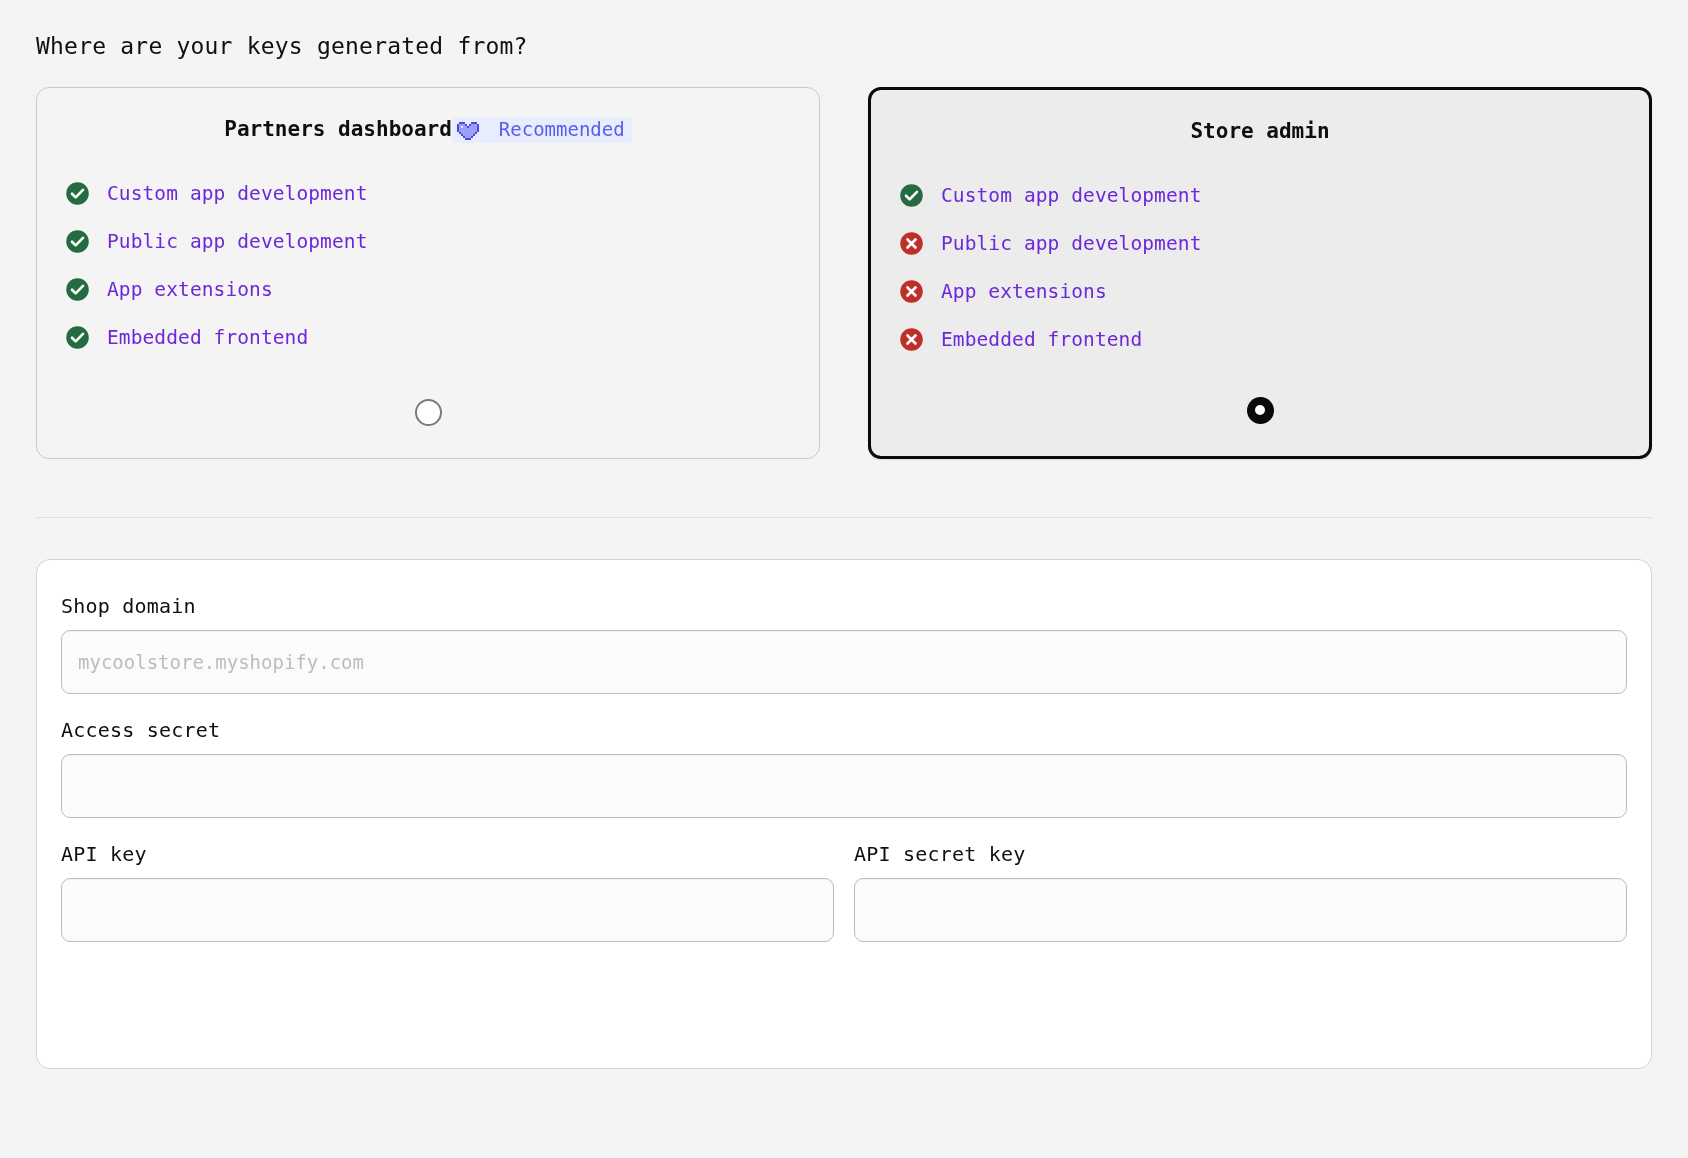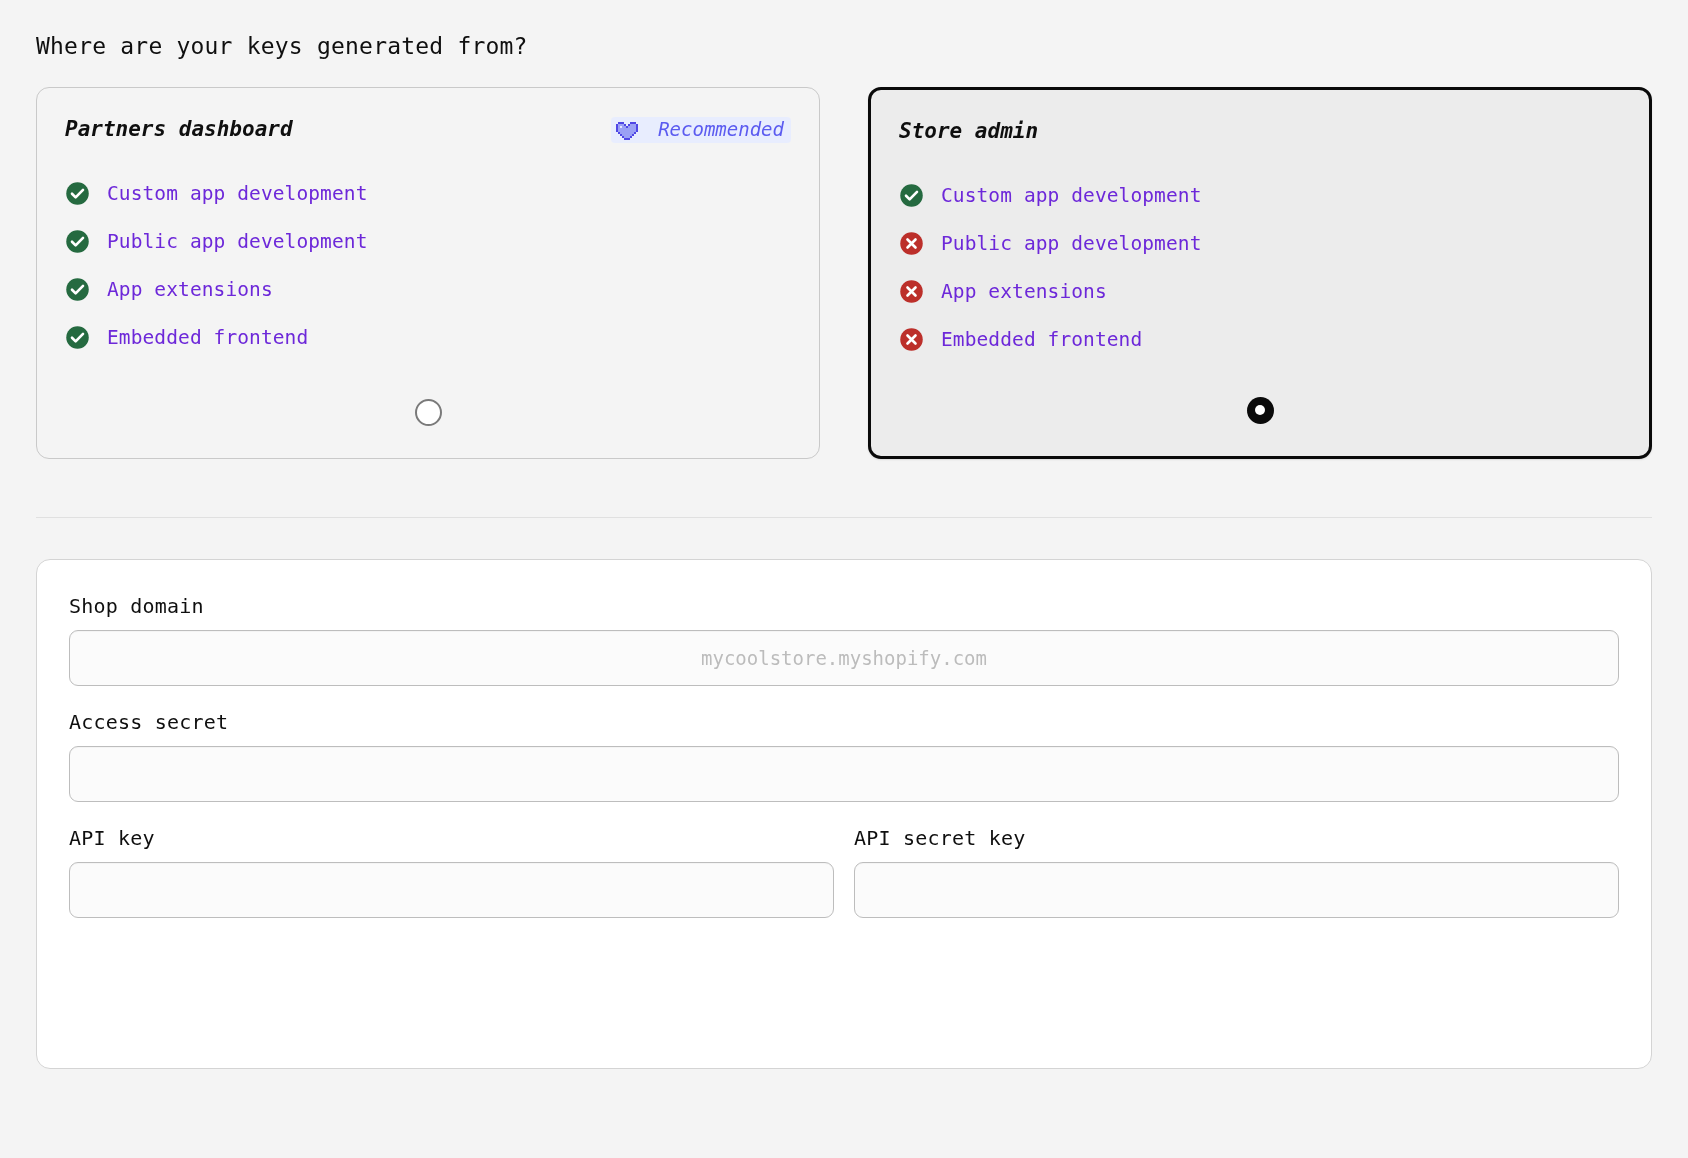--- a/index.html
+++ b/index.html
@@ -54,23 +54,22 @@
   }
   .option-card.selected {
     border: 3.5px solid #0a0a0a;
     background: #ececec;
     box-shadow: 0 1px 2px rgba(0,0,0,0.10);
   }
 
   .card-head {
     display: flex;
     align-items: center;
-    justify-content: space-between;
+    justify-content: center;
     height: 32px;
-    font-style: italic;
   }
 
   .card-title {
     font-size: 21px;
     font-weight: bold;
     color: #0f0f0f;
     line-height: 1;
   }
 
   .recommended-badge {
@@ -165,52 +164,51 @@
 
   
   .form-card {
     box-sizing: border-box;
     margin-top: 41px;
     width: 100%;
     height: 510px;
     background: #ffffff;
     border: 1.5px solid #d4d4d4;
     border-radius: 14px;
-    padding: 36px 32px;
+    padding: 36px 24px;
   }
 
   .field {
     margin-bottom: 26px;
   }
   .field:last-child { margin-bottom: 0; }
 
   .field-label {
     display: block;
     font-size: 20px;
     color: #0f0f0f;
     line-height: 1;
     margin-bottom: 14px;
     letter-spacing: 0.2px;
   }
 
   .text-input {
     box-sizing: border-box;
     display: block;
     width: 100%;
-    height: 56px;
+    height: 64px;
     background: #fbfbfb;
     border: 1.5px solid #bdbdbd;
     border-radius: 9px;
     padding: 0 16px;
     font-family: inherit;
     font-size: 19px;
     color: #0f0f0f;
     outline: none;
     box-shadow: inset 0 1px 1px rgba(0,0,0,0.03);
-    text-align: center;
   }
   .text-input::placeholder {
     color: #bcbcbc;
   }
 
   .field-row {
     display: flex;
     gap: 20px;
   }
   .field-row .field {

